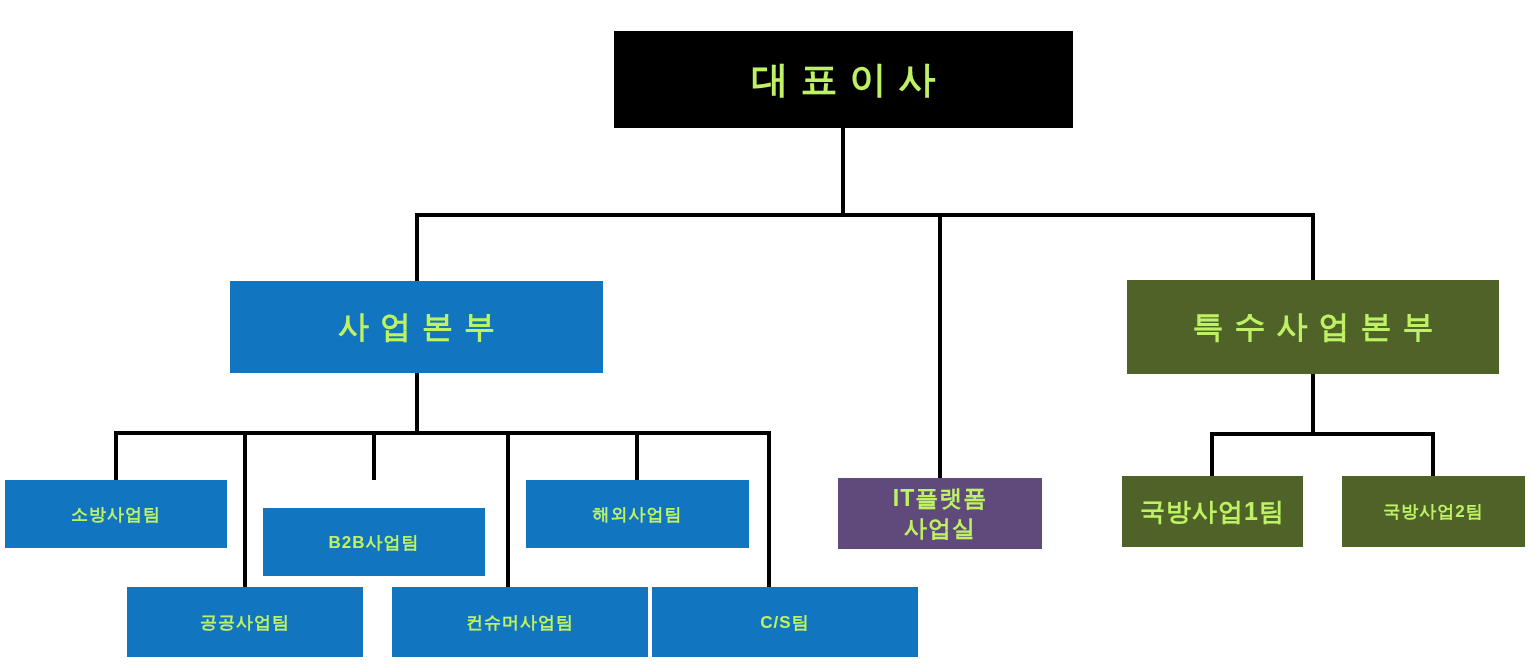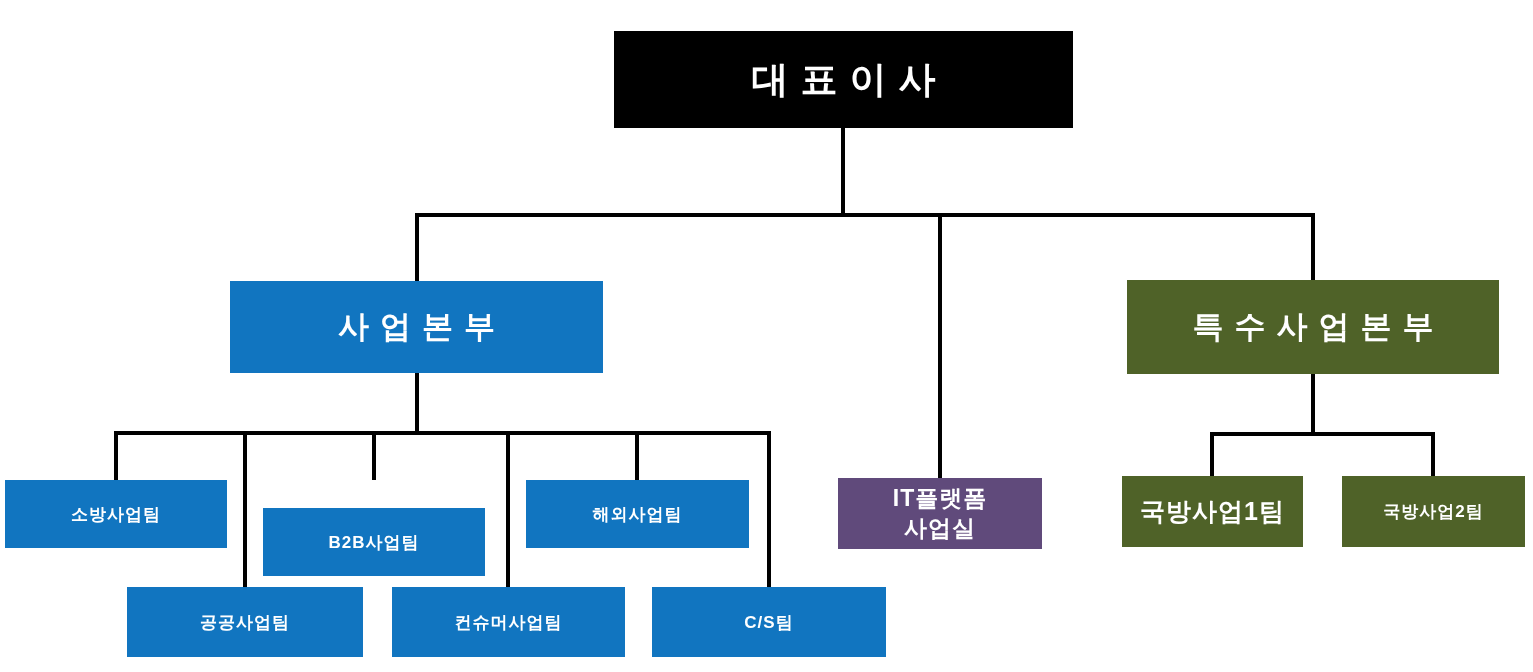--- a/index.html
+++ b/index.html
@@ -10,21 +10,21 @@
     background: #ffffff;
     font-family: "Liberation Sans", "DejaVu Sans", sans-serif;
     overflow: hidden;
   }
   .line { position: absolute; background: #000000; }
   .node {
     position: absolute;
     display: flex;
     align-items: center;
     justify-content: center;
-    color: #ffffff;
+    color: #bef264;
     font-weight: bold;
     text-align: center;
     box-sizing: border-box;
   }
   .node .lbl { display: block; white-space: nowrap; }
   .ceo   { font-size: 37px; letter-spacing: 12px; }
   .ceo   .lbl { margin-right: -12px; }
   .hq    { font-size: 31px; letter-spacing: 11px; }
   .hq    .lbl { margin-right: -11px; }
   .team  { font-size: 17px; letter-spacing: 1px; }
@@ -81,25 +81,25 @@
   </div>
 
   <div class="node team" style="left: 526px; top: 480px; width: 223px; height: 68px; background-color: rgb(17, 117, 192);">
     <span class="lbl">해외사업팀</span>
   </div>
 
   <div class="node team" style="left: 127px; top: 587px; width: 236px; height: 70px; background-color: rgb(17, 117, 192);">
     <span class="lbl">공공사업팀</span>
   </div>
 
-  <div class="node team" style="left: 392px; top: 587px; width: 233px; height: 70px; background-color: rgb(17, 117, 192);">
+  <div class="node team" style="left: 392px; top: 587px; width: 256px; height: 70px; background-color: rgb(17, 117, 192);">
     <span class="lbl">컨슈머사업팀</span>
   </div>
 
-  <div class="node team" style="left: 652px; top: 587px; width: 234px; height: 70px; background-color: rgb(17, 117, 192);">
+  <div class="node team" style="left: 652px; top: 587px; width: 266px; height: 70px; background-color: rgb(17, 117, 192);">
     <span class="lbl">C/S팀</span>
   </div>
 
   <div class="node team" style="left: 1122px; top: 476px; width: 181px; height: 71px; font-size: 25px; background-color: rgb(79, 98, 40);">
     <span class="lbl">국방사업1팀</span>
   </div>
 
   <div class="node team" style="left: 1342px; top: 476px; width: 183px; height: 71px; font-size: 17px; background-color: rgb(79, 98, 40);">
     <span class="lbl">국방사업2팀</span>
   </div>

